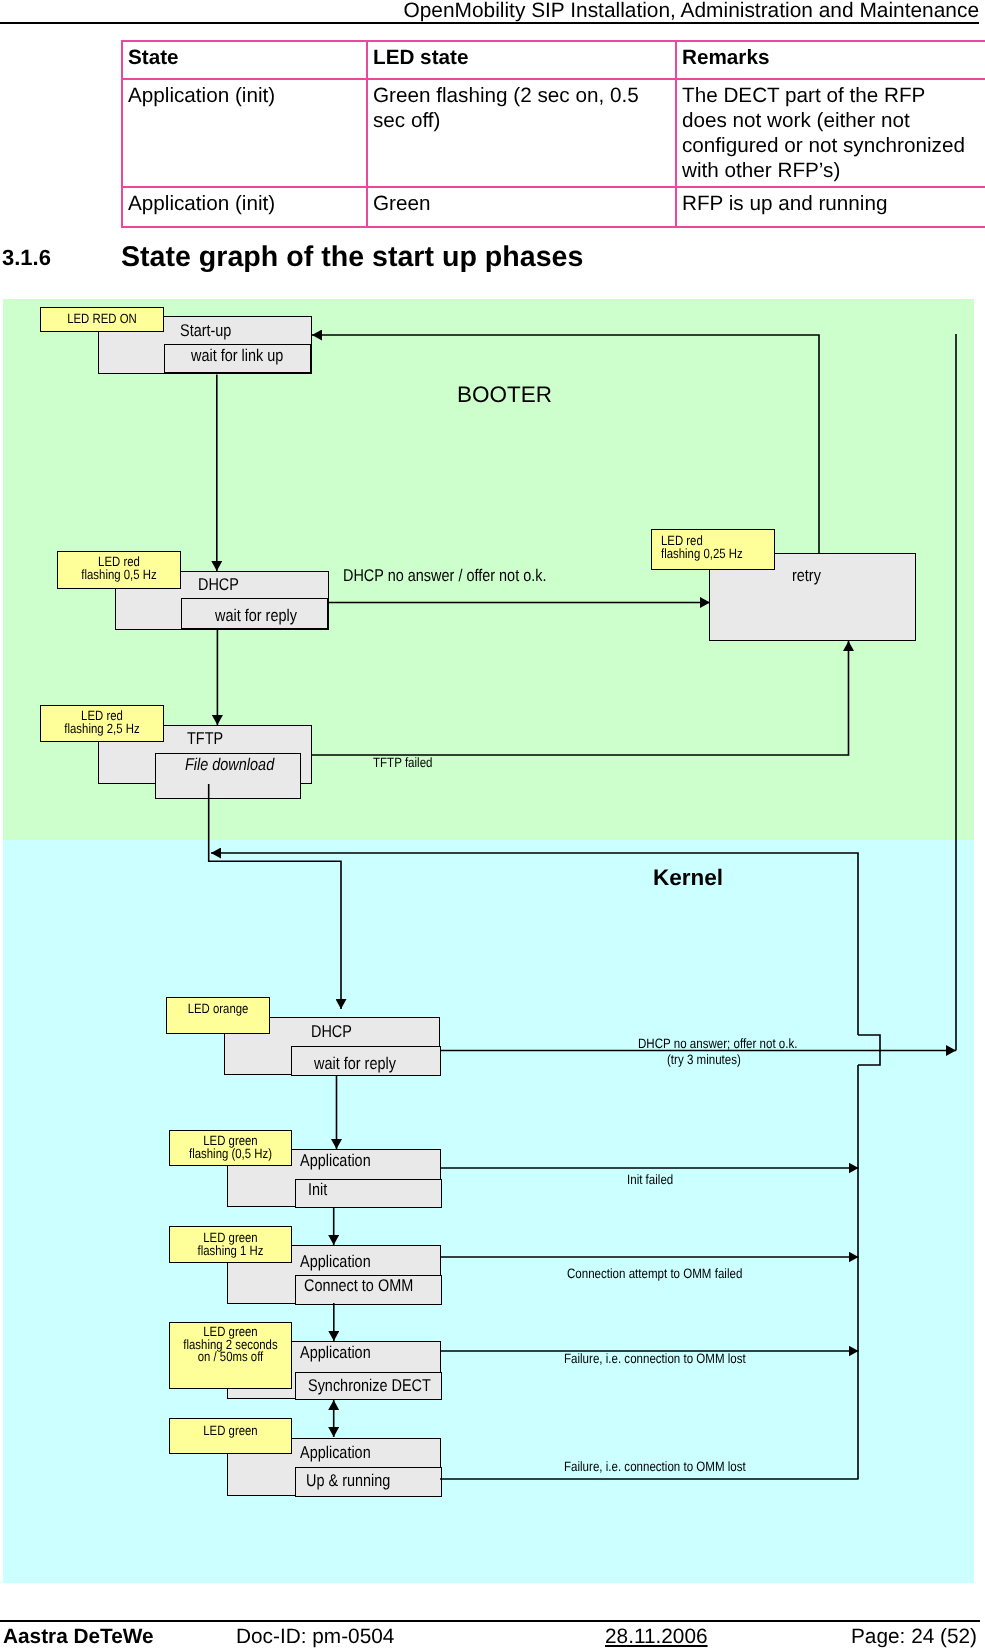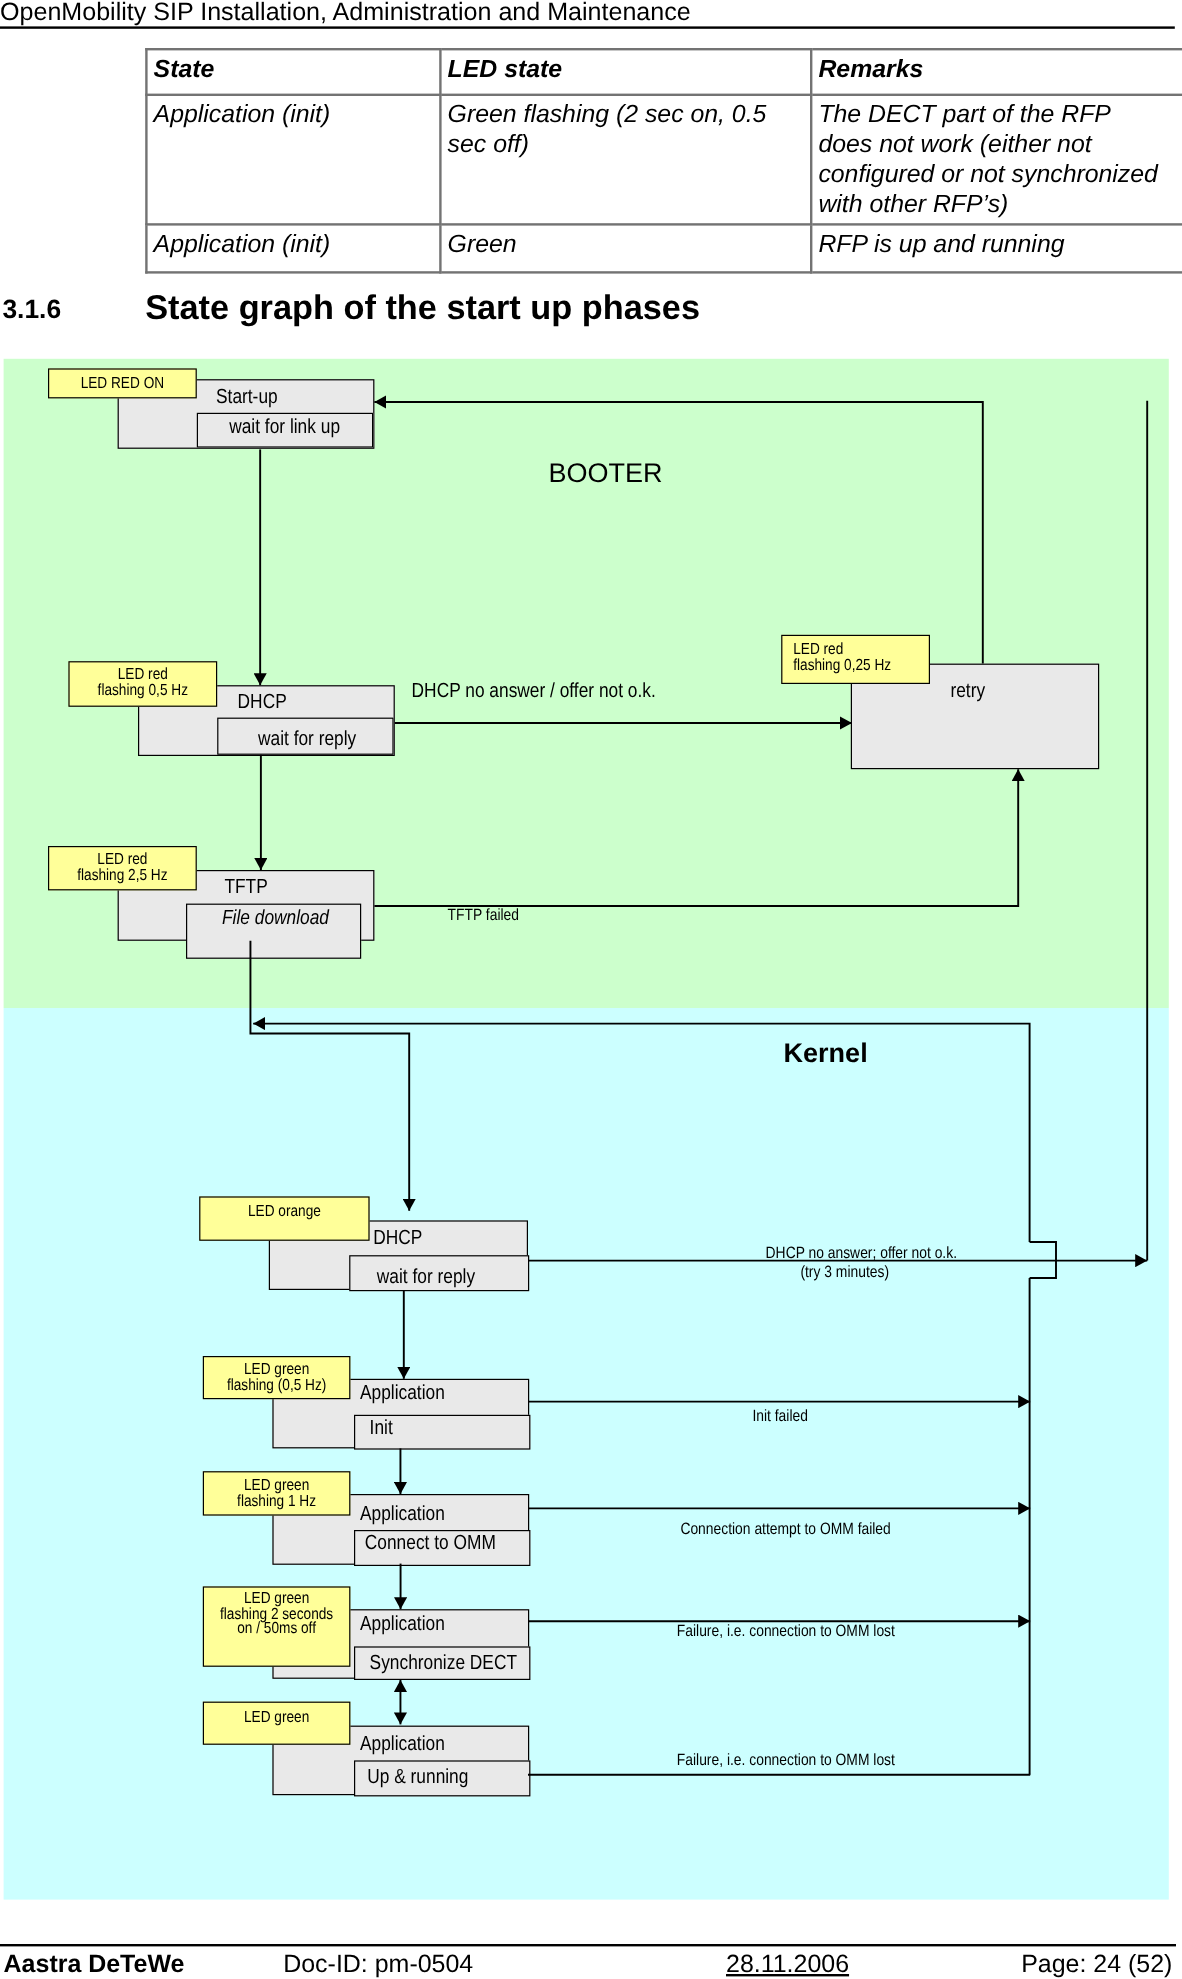--- a/index.html
+++ b/index.html
@@ -2,27 +2,27 @@
 <html><head>
 <meta charset="utf-8">
 <style>
   html,body{margin:0;padding:0;background:#fff;}
   body{width:985px;height:1649px;position:relative;overflow:hidden;-webkit-font-smoothing:antialiased;
        font-family:"Liberation Sans",sans-serif;color:#000;
        -webkit-font-smoothing:antialiased;text-rendering:geometricPrecision;}
   .abs{position:absolute;}
 
   
-  .hdr-text{left:0;top:-1px;width:979px;font-size:20.9px;line-height:24px;}
+  .hdr-text{left:0;top:-1px;width:979px;text-align:right;font-size:20.9px;line-height:24px;}
   .hdr-rule{left:0;top:22px;width:979px;height:2px;background:#000;}
 
   
   .tbl{left:121px;top:40px;width:864px;border-collapse:collapse;table-layout:fixed;}
-  .tbl th,.tbl td{border:2px solid #737373;padding:3px 14px 3px 5px;vertical-align:top;
-                  font-size:20.7px;line-height:25px;font-weight:normal;text-align:left;font-style:italic;}
+  .tbl th,.tbl td{border:2px solid #ec4899;padding:3px 14px 3px 5px;vertical-align:top;
+                  font-size:20.7px;line-height:25px;font-weight:normal;text-align:left;}
   .tbl th{font-weight:bold;}
   .tbl tr:first-child th{height:30px;}
   .tbl tr.r1 td{height:92px;}
   .tbl tr.r2 td{height:32px;}
   .tbl col.c1{width:245px;} .tbl col.c2{width:309px;} .tbl col.c3{width:310px;}
 
   
   .h-num{left:2px;top:241px;font-size:22px;line-height:33px;font-weight:bold;}
   .h-txt{left:121px;top:241px;font-size:28.6px;line-height:33px;font-weight:bold;}
 
@@ -141,21 +141,21 @@
     <div class="abs edge-sm" style="left:373px;top:755px;">TFTP failed</div>
   </div>
 
   <div class="kn">
     <div class="box thin" style="left:224px;top:1017px;width:216px;height:58px;">
       <div class="nw" style="left:86px;top:4px;">DHCP</div>
       <div class="box thin" style="left:66px;top:28px;width:150px;height:30px;">
         <div class="nw" style="left:22px;top:7px;">wait for reply</div>
       </div>
     </div>
-    <div class="led thin" style="left:166px;top:997px;width:142px;height:37px;">
+    <div class="led thin" style="left:166px;top:997px;width:104px;height:37px;">
       <div class="ledtx" style="top:5px;">LED orange</div>
     </div>
 
     <div class="box thin" style="left:227px;top:1149px;width:214px;height:58px;">
       <div class="nw" style="left:72px;top:1px;">Application</div>
       <div class="box thin" style="left:67px;top:29px;width:147px;height:29px;">
         <div class="nw" style="left:12px;top:0px;">Init</div>
       </div>
     </div>
     <div class="led thin" style="left:169px;top:1130px;width:123px;height:36px;">

